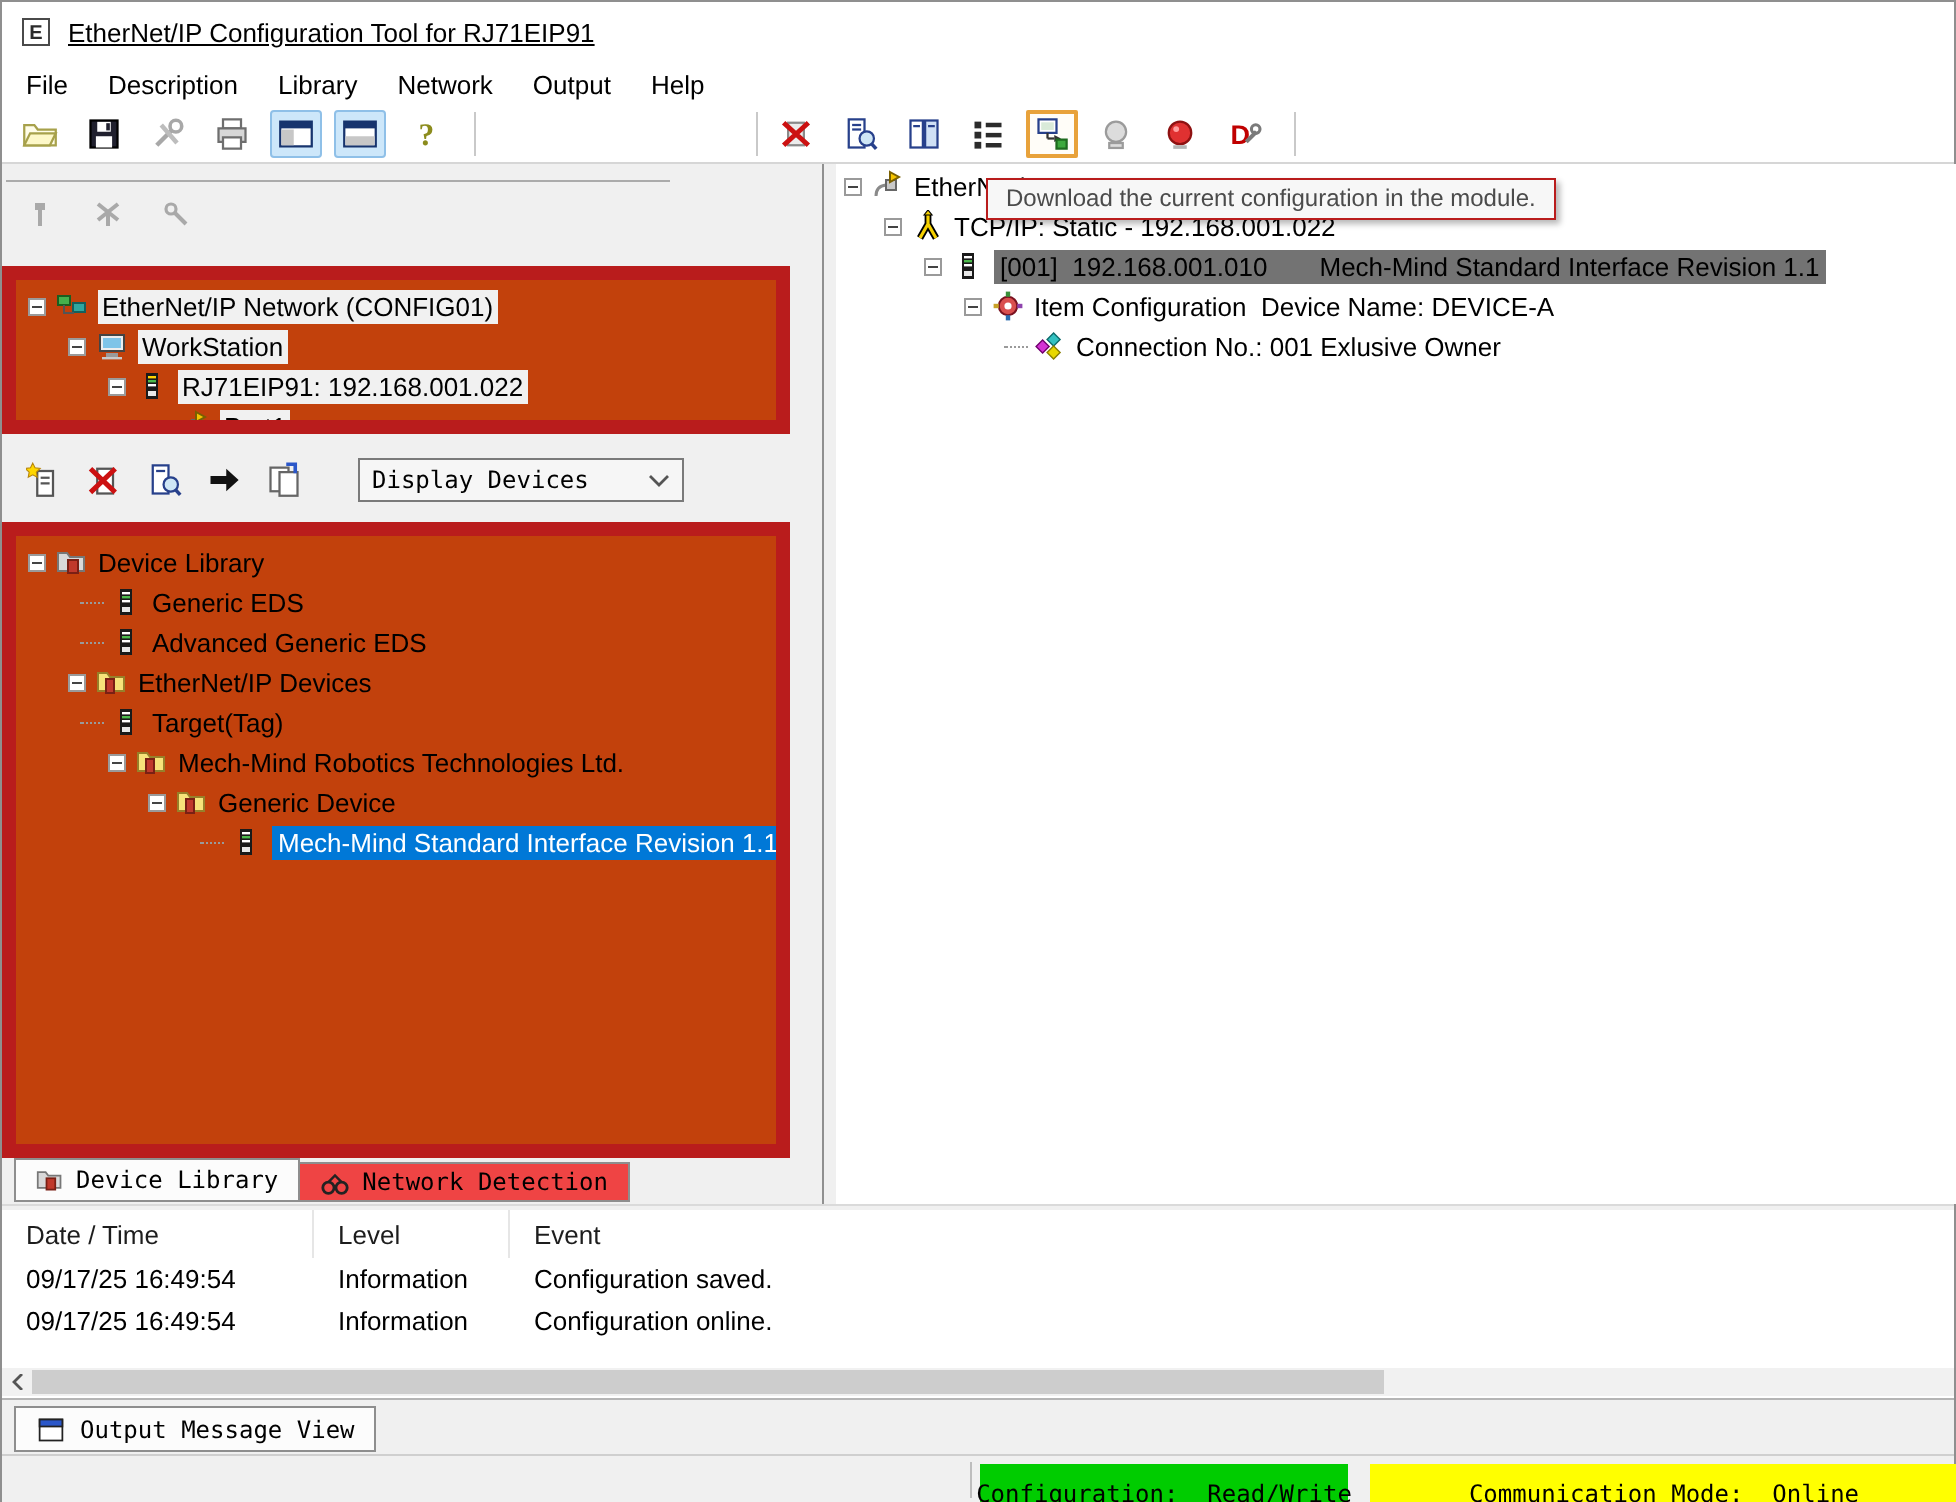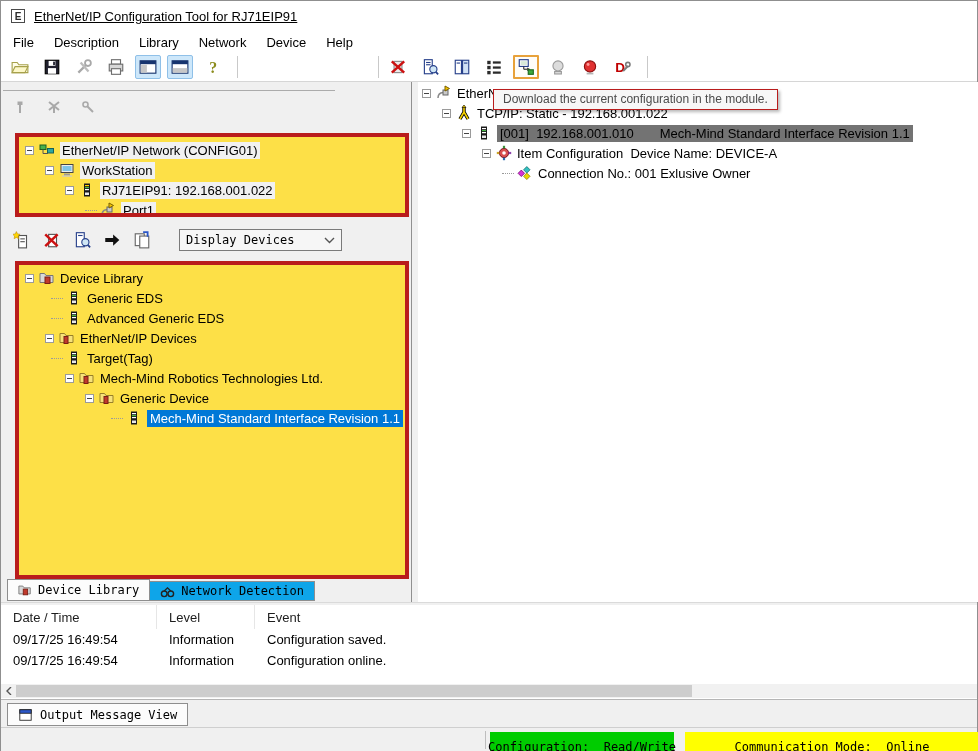--- a/index.html
+++ b/index.html
@@ -29,21 +29,21 @@
   
   .main { position: absolute; left: 0; top: 81px; width: 100%; height: 520px; }
   .left-panel { position: absolute; left: 0; top: 0; width: 411px; height: 520px; background: #f0f0f0; border-right: 1px solid #909090; }
   .v-gap { position: absolute; left: 411px; top: 0; width: 6px; height: 520px; background: #f0f0f0; }
   .right-panel { position: absolute; left: 417px; top: 0; width: 561px; height: 520px; background: #fff; overflow: hidden; }
 
   .grip { position: absolute; left: 2px; top: 8px; width: 332px; height: 1px; background: #ababab; }
   .mini-toolbar { position: absolute; left: 8px; top: 14px; display: flex; gap: 12px; }
   .mbtn { width: 22px; height: 22px; display: flex; align-items: center; justify-content: center; }
 
-  .tree-box { position: absolute; left: 14px; background: #fde047; border: 4px solid #b91c1c; overflow: hidden; }
+  .tree-box { position: absolute; left: 0; background: #c2410c; border: 7px solid #b91c1c; overflow: hidden; }
   .net-box { top: 51px; width: 394px; height: 84px; padding-top: 3px; }
   .lib-box { top: 179px; width: 394px; height: 318px; padding-top: 3px; }
 
   .lib-toolbar { position: absolute; left: 8px; top: 146px; display: flex; align-items: center; }
   .lbtn { width: 26px; height: 24px; display: flex; align-items: center; justify-content: center; margin-right: 4px; }
   .combo { margin-left: 20px; width: 163px; height: 22px; border: 1px solid #7a7a7a; background: #f6f6f6; display: flex; align-items: center; padding: 0 6px; font-family: "DejaVu Sans Mono", monospace; font-size: 12px; white-space: pre; }
   .combo .chev { margin-left: auto; }
 
   
   .trow { height: 20px; display: flex; align-items: center; white-space: pre; cursor: default; }
@@ -53,21 +53,21 @@
   .trow .ic { margin-right: 5px; }
   .lbl { white-space: pre; }
   .lbl.sel { background: #0078d7; color: #fff; padding: 1px 3px; }
   .hl { background: #737373; padding: 1px 3px; display: inline-flex; }
   .soft { background: #f1f1f1; padding: 1px 2px; }
   .gap26 { display: inline-block; width: 26px; }
 
   
   .left-tabs { position: absolute; left: 6px; top: 497px; display: flex; align-items: flex-end; }
   .ltab { height: 22px; display: flex; align-items: center; gap: 6px; padding: 0 10px; border: 1px solid #8e8e8e; background: #fcfcfc; font-family: "DejaVu Sans Mono", monospace; font-size: 12px; white-space: pre; }
-  .ltab.inactive { height: 20px; background: #0ea5e9; border-left: none; }
+  .ltab.inactive { height: 20px; background: #ef4444; border-left: none; }
 
   
   .tooltip { position: absolute; left: 492px; top: 88px; z-index: 20; background: #f7f7f7; border: 1px solid #b91c1c; box-shadow: 2px 2px 3px rgba(0,0,0,0.28); padding: 2px 9px 3px 9px; font-size: 12px; color: #4b4b4b; white-space: pre; }
 
   
   .h-splitter { position: absolute; left: 0; top: 601px; width: 100%; height: 13px; background: #f0f0f0; border-top: 1px solid #dadada; border-bottom: 1px solid #cfcfcf; }
   .log-panel { position: absolute; left: 0; top: 604px; width: 100%; height: 69px; background: #fff; }
   .log-grid { display: grid; grid-template-columns: 156px 98px 1fr; }
   .log-head { height: 24px; display: flex; align-items: center; padding-left: 12px; color: #1d1d1d; border-right: 1px solid #e6e6e6; }
   .log-head.last { border-right: none; }
@@ -98,21 +98,21 @@
       <text x="8" y="11.5" font-size="10" font-weight="bold" text-anchor="middle" fill="#2b2b2b" font-family="Liberation Sans, sans-serif">E</text>
     </svg>
     <span class="title-text">EtherNet/IP Configuration Tool for RJ71EIP91</span>
   </div>
 
   <div class="menubar">
     <span class="menu-item">File</span>
     <span class="menu-item">Description</span>
     <span class="menu-item">Library</span>
     <span class="menu-item">Network</span>
-    <span class="menu-item">Device</span>
+    <span class="menu-item">Output</span>
     <span class="menu-item">Help</span>
   </div>
 
   <div class="toolbar">
     <div class="tbtn">
       <svg class="ic ic18" viewBox="0 0 16 16">
         <path d="M1 13 V4 h4.5 l1.5 2 H15 v7 z" fill="#fffde8" stroke="#a7a14b"></path>
         <path d="M1 13 l2.6 -5.3 H15 L12.4 13 z" fill="#fdf8c8" stroke="#a7a14b"></path>
       </svg>
     </div>

